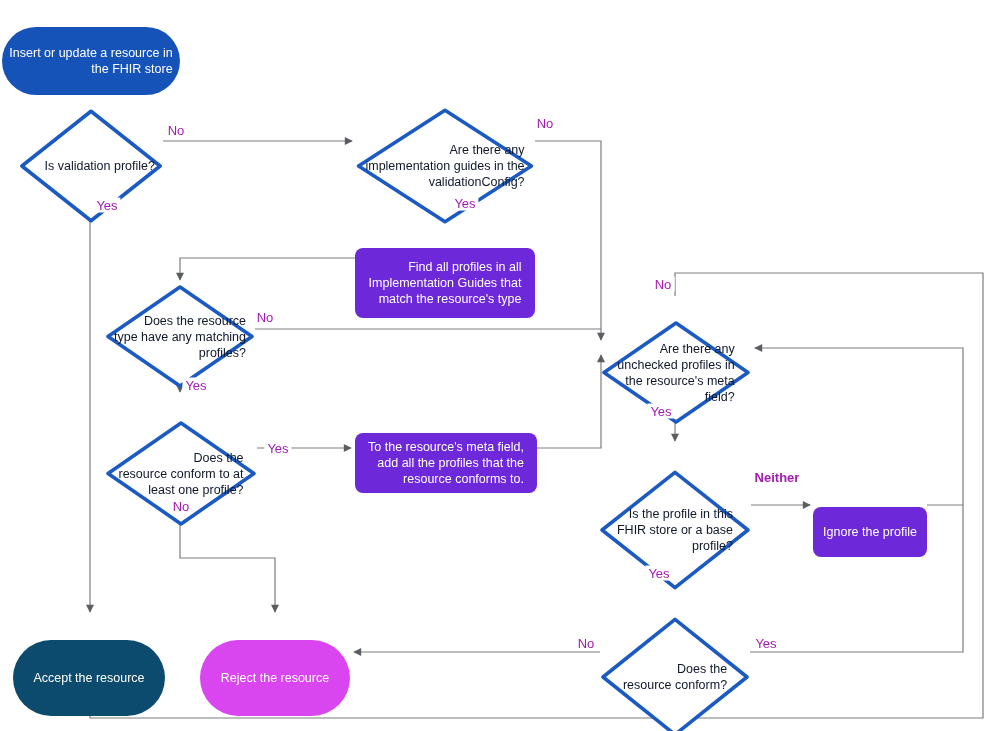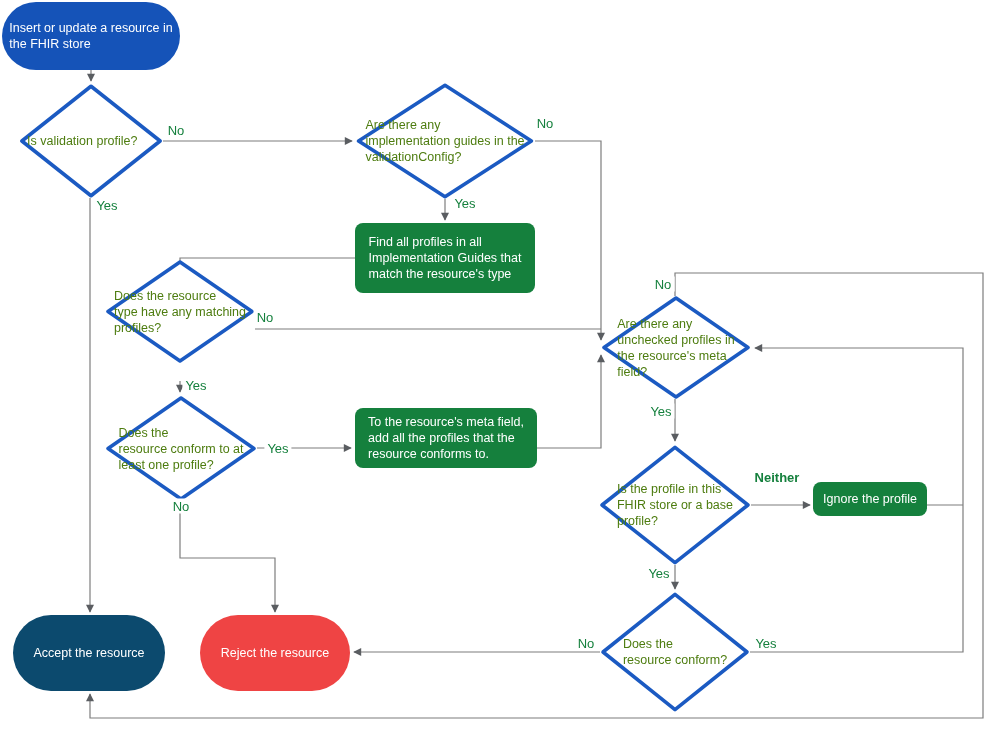--- a/index.html
+++ b/index.html
@@ -3,34 +3,34 @@
 <meta charset="utf-8">
 <style>
   html,body{margin:0;padding:0;background:#fff;}
   .stage{
     position:relative;width:994px;height:731px;background:#ffffff;
     font-family:"Liberation Sans",sans-serif;overflow:hidden;
   }
   svg.connector-layer{position:absolute;left:0;top:0;width:994px;height:731px;z-index:0;}
   .node{
     position:absolute;display:flex;align-items:center;justify-content:center;
-    text-align:left;box-sizing:border-box;z-index:1;
+    text-align:right;box-sizing:border-box;z-index:1;margin-top:25px;
   }
   .node .lbl{white-space:pre-line;line-height:1.28;}
   .terminal{border-radius:40px;color:#ffffff;font-size:12.5px;}
   .terminal.start{background:#1553B8;}
   .terminal.accept{background:#0c4a6e;}
-  .terminal.reject{background:#ef4444;}
-  .process{background:#15803d;border-radius:8px;color:#ffffff;font-size:12.5px;}
-  .decision{color:#4d7c0f;font-size:12.5px;}
+  .terminal.reject{background:#d946ef;}
+  .process{background:#6d28d9;border-radius:8px;color:#ffffff;font-size:12.5px;}
+  .decision{color:#0f172a;font-size:12.5px;}
   .decision > svg{position:absolute;left:0;top:0;width:100%;height:100%;}
   .decision .lbl{position:relative;z-index:1;}
   .edge-label{
     position:absolute;transform:translate(-50%,-50%);z-index:2;
-    font-size:13px;color:#15803d;background:#ffffff;padding:1px 3px;line-height:1;
+    font-size:13px;color:#a21caf;background:#ffffff;padding:1px 3px;line-height:1;
   }
 </style>
 </head>
 <body>
 
 <div class="stage">
 
   <svg class="connector-layer">
     <defs>
       <marker id="arr" viewBox="0 0 10 10" refX="9" refY="5" markerWidth="9" markerHeight="8" markerUnits="userSpaceOnUse" orient="auto-start-reverse">
@@ -122,21 +122,21 @@
 
   <div class="node decision" style="left:599px;top:445px;width:152px;height:120px;">
     <svg viewBox="0 0 100 100" preserveAspectRatio="none">
       <polygon points="50,2 98,50 50,98 2,50" fill="#ffffff" stroke="#1B5AC2" stroke-width="3.6" stroke-linejoin="round" vector-effect="non-scaling-stroke"></polygon>
     </svg>
     <span class="lbl">Is the profile in this
 FHIR store or a base
 profile?</span>
   </div>
 
-  <div class="node process" style="left:813px;top:482px;width:114px;height:34px;">
+  <div class="node process" style="left:813px;top:482px;width:114px;height:50px;">
     <span class="lbl">Ignore the profile</span>
   </div>
 
   <div class="node decision" style="left:600px;top:592px;width:150px;height:120px;">
     <svg viewBox="0 0 100 100" preserveAspectRatio="none">
       <polygon points="50,2 98,50 50,98 2,50" fill="#ffffff" stroke="#1B5AC2" stroke-width="3.6" stroke-linejoin="round" vector-effect="non-scaling-stroke"></polygon>
     </svg>
     <span class="lbl">Does the
 resource conform?</span>
   </div>

